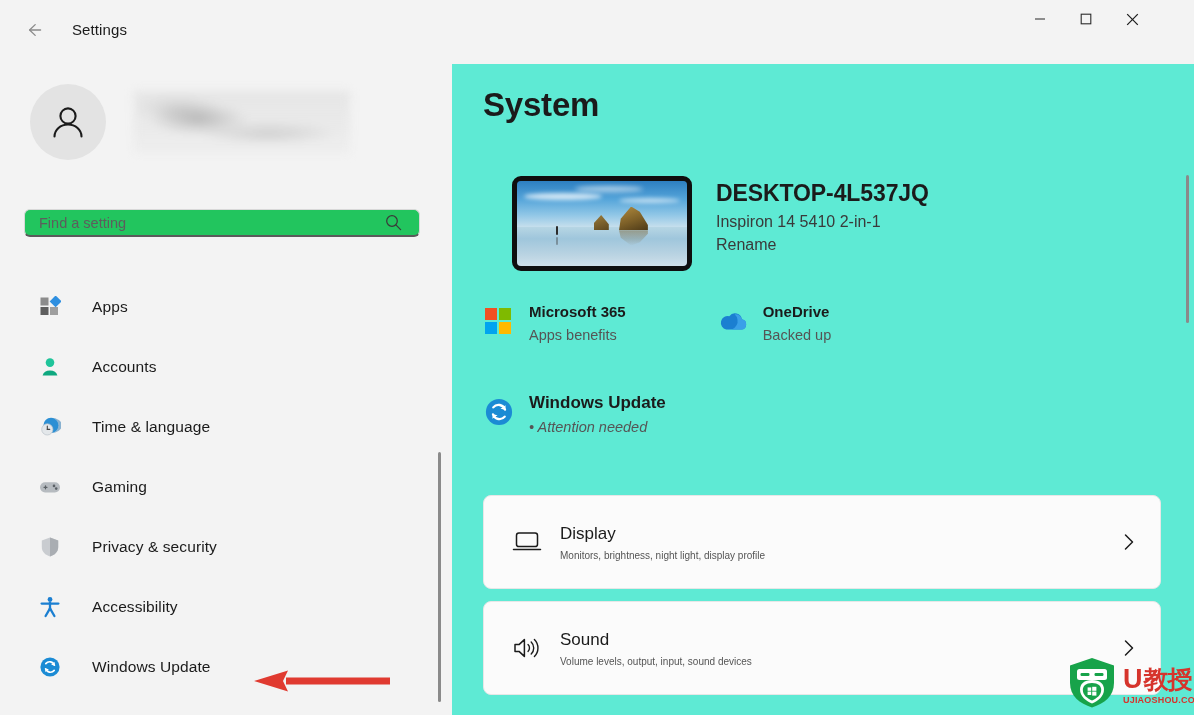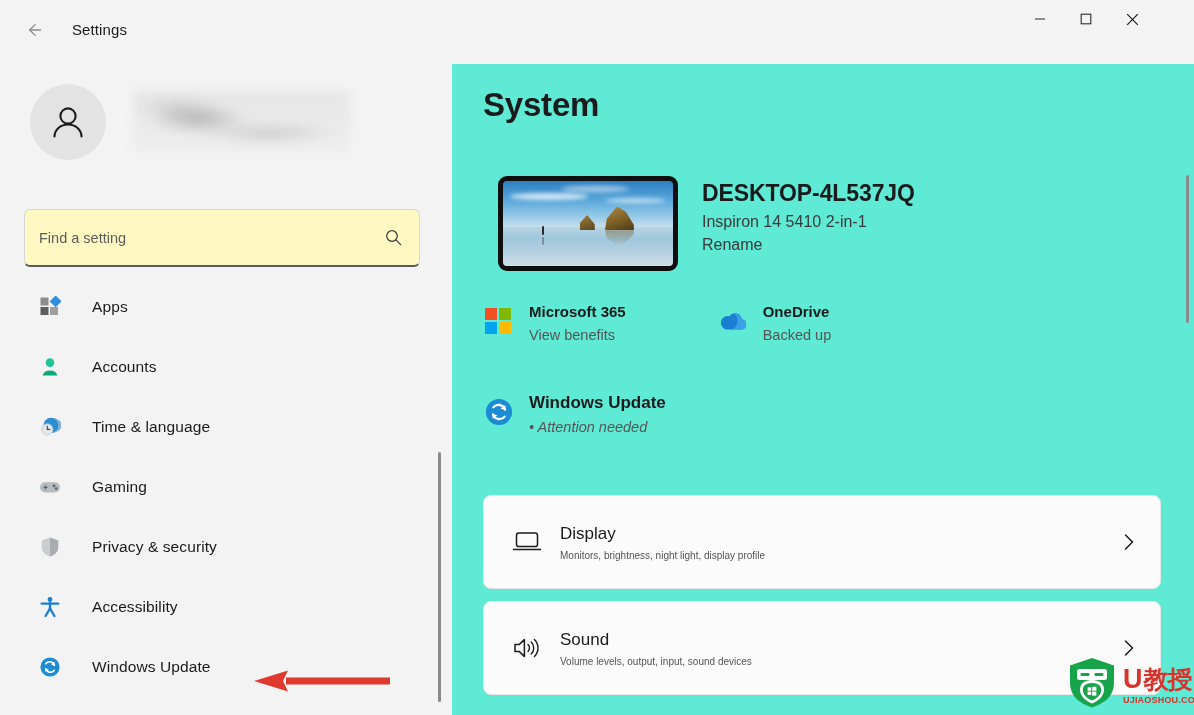--- a/index.html
+++ b/index.html
@@ -52,22 +52,22 @@
     width: 216px; height: 62px; border-radius: 2px;
     background:
       radial-gradient(ellipse 70px 22px at 30% 45%, rgba(150,150,150,.58) 0%, rgba(150,150,150,0) 72%),
       radial-gradient(ellipse 96px 16px at 62% 68%, rgba(168,168,168,.42) 0%, rgba(168,168,168,0) 75%),
       radial-gradient(ellipse 58px 18px at 20% 28%, rgba(176,176,176,.40) 0%, rgba(176,176,176,0) 75%),
       linear-gradient(180deg, rgba(228,228,228,.9) 0%, rgba(236,236,236,.75) 100%);
     filter: blur(4px);
   }
   .searchbox {
     position: absolute; left: 24px; top: 145px;
-    width: 396px; height: 58px;
-    background: #fef9c3;
+    width: 396px; height: 28px;
+    background: #22c55e;
     border: 1px solid #d8d8d8;
     border-bottom: 2px solid #5a5a5a;
     border-radius: 6px;
     display: flex; align-items: center;
   }
   .searchbox input {
     flex: 1; border: none; outline: none; background: transparent;
     font-family: "Liberation Sans", sans-serif;
     font-size: 14.5px; color: #1b1b1b; padding: 0 14px;
   }
@@ -97,21 +97,21 @@
 
   
   .main {
     position: absolute; left: 452px; top: 64px; width: 742px; height: 651px;
     background: #5eead4; overflow: hidden;
   }
   .page-title {
     position: absolute; left: 31px; top: 22px;
     font-size: 33px; font-weight: bold; color: #1b1b1b; letter-spacing: -.2px;
   }
-  .device-row { position: absolute; left: 17px; top: 112px; display: flex; padding-left: 29px; }
+  .device-row { position: absolute; left: 31px; top: 112px; display: flex; padding-left: 29px; }
   .device-thumb {
     width: 180px; height: 95px; border-radius: 9px;
     border: 5px solid #0f0f0f; overflow: hidden; position: relative; background: #18344f;
   }
   .wall-sky {
     position: absolute; left: 0; top: 0; right: 0; height: 56%;
     background: linear-gradient(180deg, #2d7fc1 0%, #55a5da 38%, #8fc6e6 70%, #cfe3ee 100%);
   }
   .wall-cloud1 {
     position: absolute; left: 4%; top: 14%; width: 46%; height: 8%;
@@ -380,21 +380,21 @@
         <span class="svc-ico">
           <svg width="26" height="26" viewBox="0 0 26 26">
             <rect x="0" y="0" width="12" height="12" fill="#f25022"></rect>
             <rect x="14" y="0" width="12" height="12" fill="#7fba00"></rect>
             <rect x="0" y="14" width="12" height="12" fill="#00a4ef"></rect>
             <rect x="14" y="14" width="12" height="12" fill="#ffb900"></rect>
           </svg>
         </span>
         <span class="svc-txt">
           <span class="svc-title">Microsoft 365</span>
-          <div class="svc-sub">View benefits</div>
+          <div class="svc-sub">Apps benefits</div>
         </span>
       </div>
 
       <div class="svc-gap"></div>
 
       <div class="svc">
         <span class="svc-ico">
           <svg width="30" height="22" viewBox="0 0 30 22">
             <path d="M9.2 19.6 h15.1 a5.2 5.2 0 0 0 .6 -10.3 a7 7 0 0 0 -12.6 -3.1 a5.8 5.8 0 0 0 -3.1 13.4 z" fill="#1b7fd1"></path>
             <path d="M9.2 19.6 h15.1 a5.2 5.2 0 0 0 .6 -10.3 a7 7 0 0 0 -7.3 -5.1 a9 9 0 0 1 -8.4 15.4 z" fill="#3aa0e8"></path>

